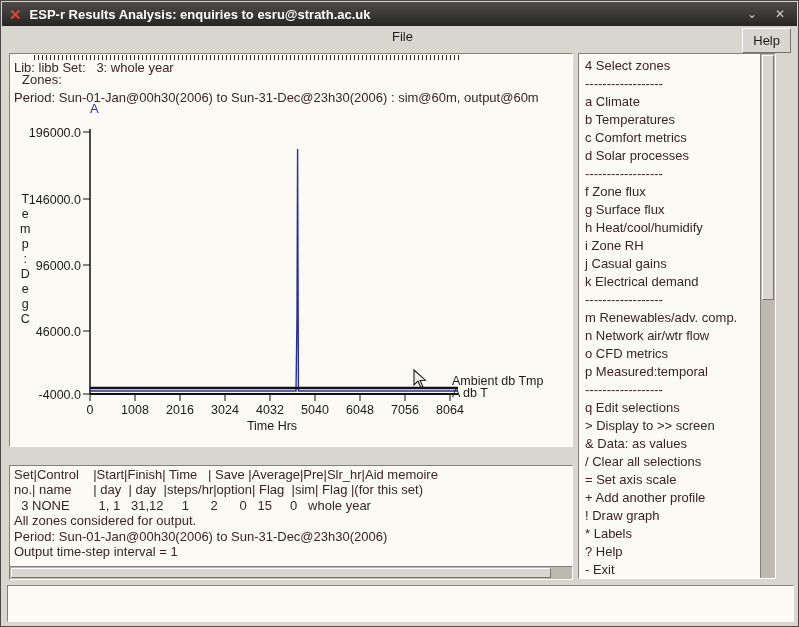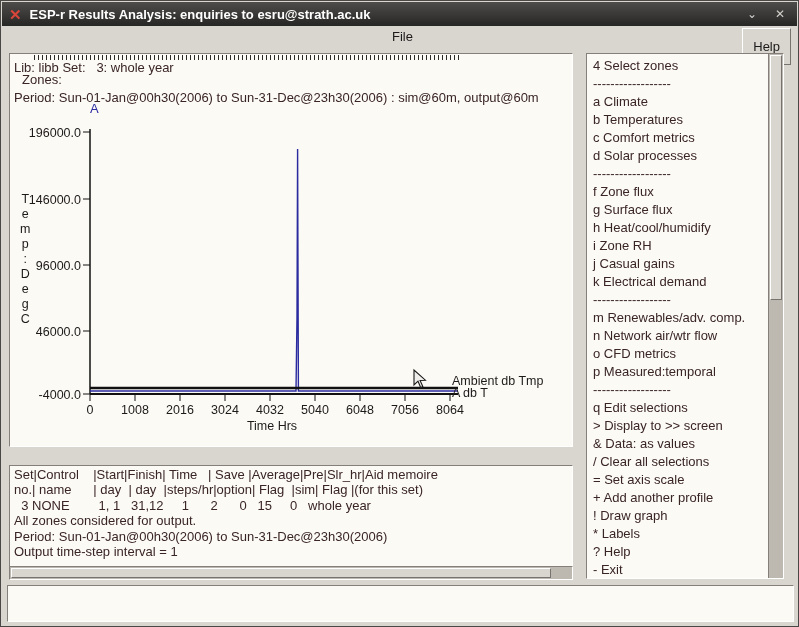--- a/index.html
+++ b/index.html
@@ -25,33 +25,33 @@
     color:#d2d0cc;font-size:12px;cursor:default;
   }
   
   .menubar{
     position:absolute;left:1px;right:1px;top:25px;height:24px;
     display:flex;align-items:center;font-size:13px;color:#1c1a1a;
     background:#d9d6cf;padding-left:6px;box-sizing:border-box;flex-direction:column;
   }
   .menu-item{padding:3px 8px;white-space:pre;}
   .help-btn{
-    position:absolute;right:6px;top:2px;padding:10px 10px;font-size:13px;
+    position:absolute;right:6px;top:2px;padding:4px 10px;font-size:13px;
     background:#d9d6cf;border-top:1px solid #ffffff;border-left:1px solid #ffffff;
     border-right:1px solid #77736e;border-bottom:1px solid #77736e;
   }
   
   .panel{
     position:absolute;background:#fbfaf5;box-sizing:border-box;
     border-top:1px solid #847f7a;border-left:1px solid #847f7a;
     border-bottom:1px solid #ffffff;border-right:1px solid #ffffff;
   }
   .chart-panel{left:8px;top:52px;width:564px;height:394px;overflow:hidden;}
   .summary-panel{left:8px;top:450px;width:564px;height:113px;overflow:hidden;padding:1px 0 0 4px;margin-top:14px;}
-  .right-panel{left:577px;top:52px;width:198px;height:526px;overflow:hidden;margin-left:8px;}
+  .right-panel{left:577px;top:52px;width:198px;height:526px;overflow:hidden;}
   .status-box{left:6px;top:584px;width:787px;height:37px;}
   
   .tickstrip{
     position:absolute;left:24px;top:1px;width:426px;height:5px;
     background:repeating-linear-gradient(90deg,#2c2828 0 1px,transparent 1px 4px);
   }
   .gp-line{position:absolute;font-size:13px;color:#3a2525;white-space:pre;}
   .gp-l1{left:4px;top:6px;}
   .gp-l2{left:4px;top:36px;}
   .gp-l3{left:12px;top:18px;}

